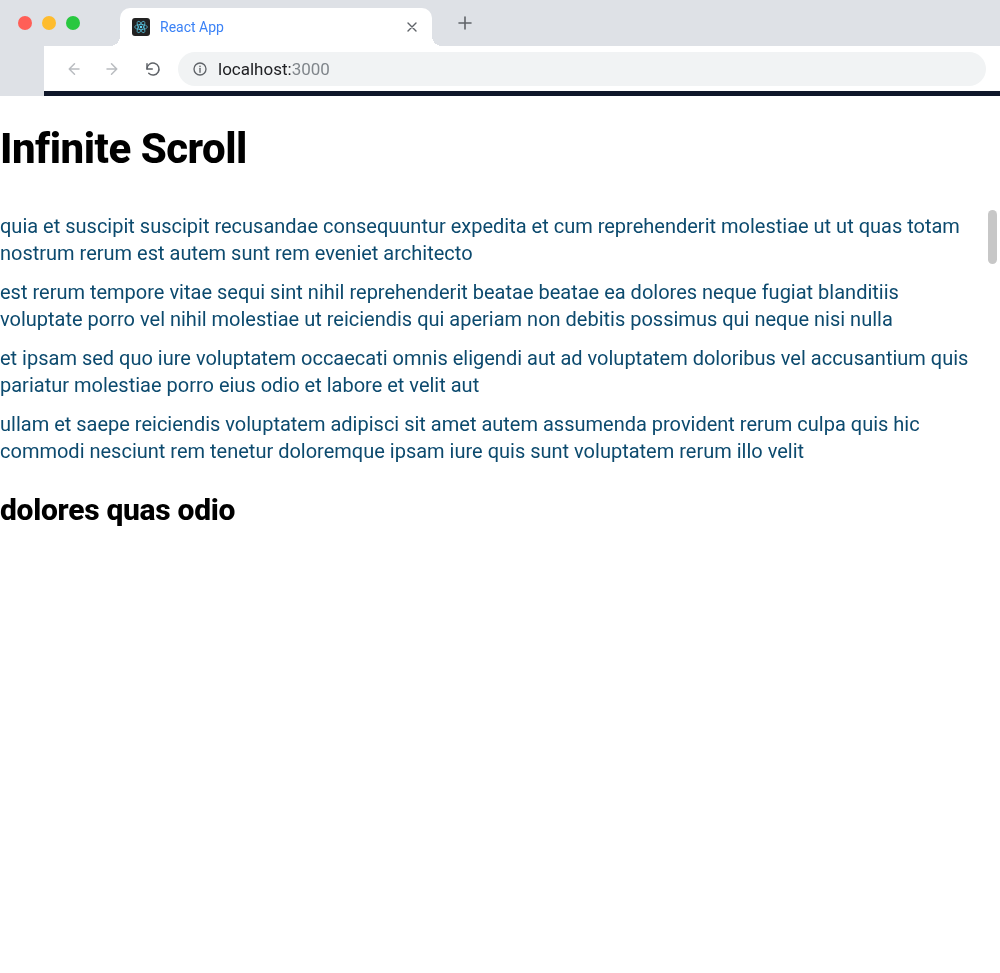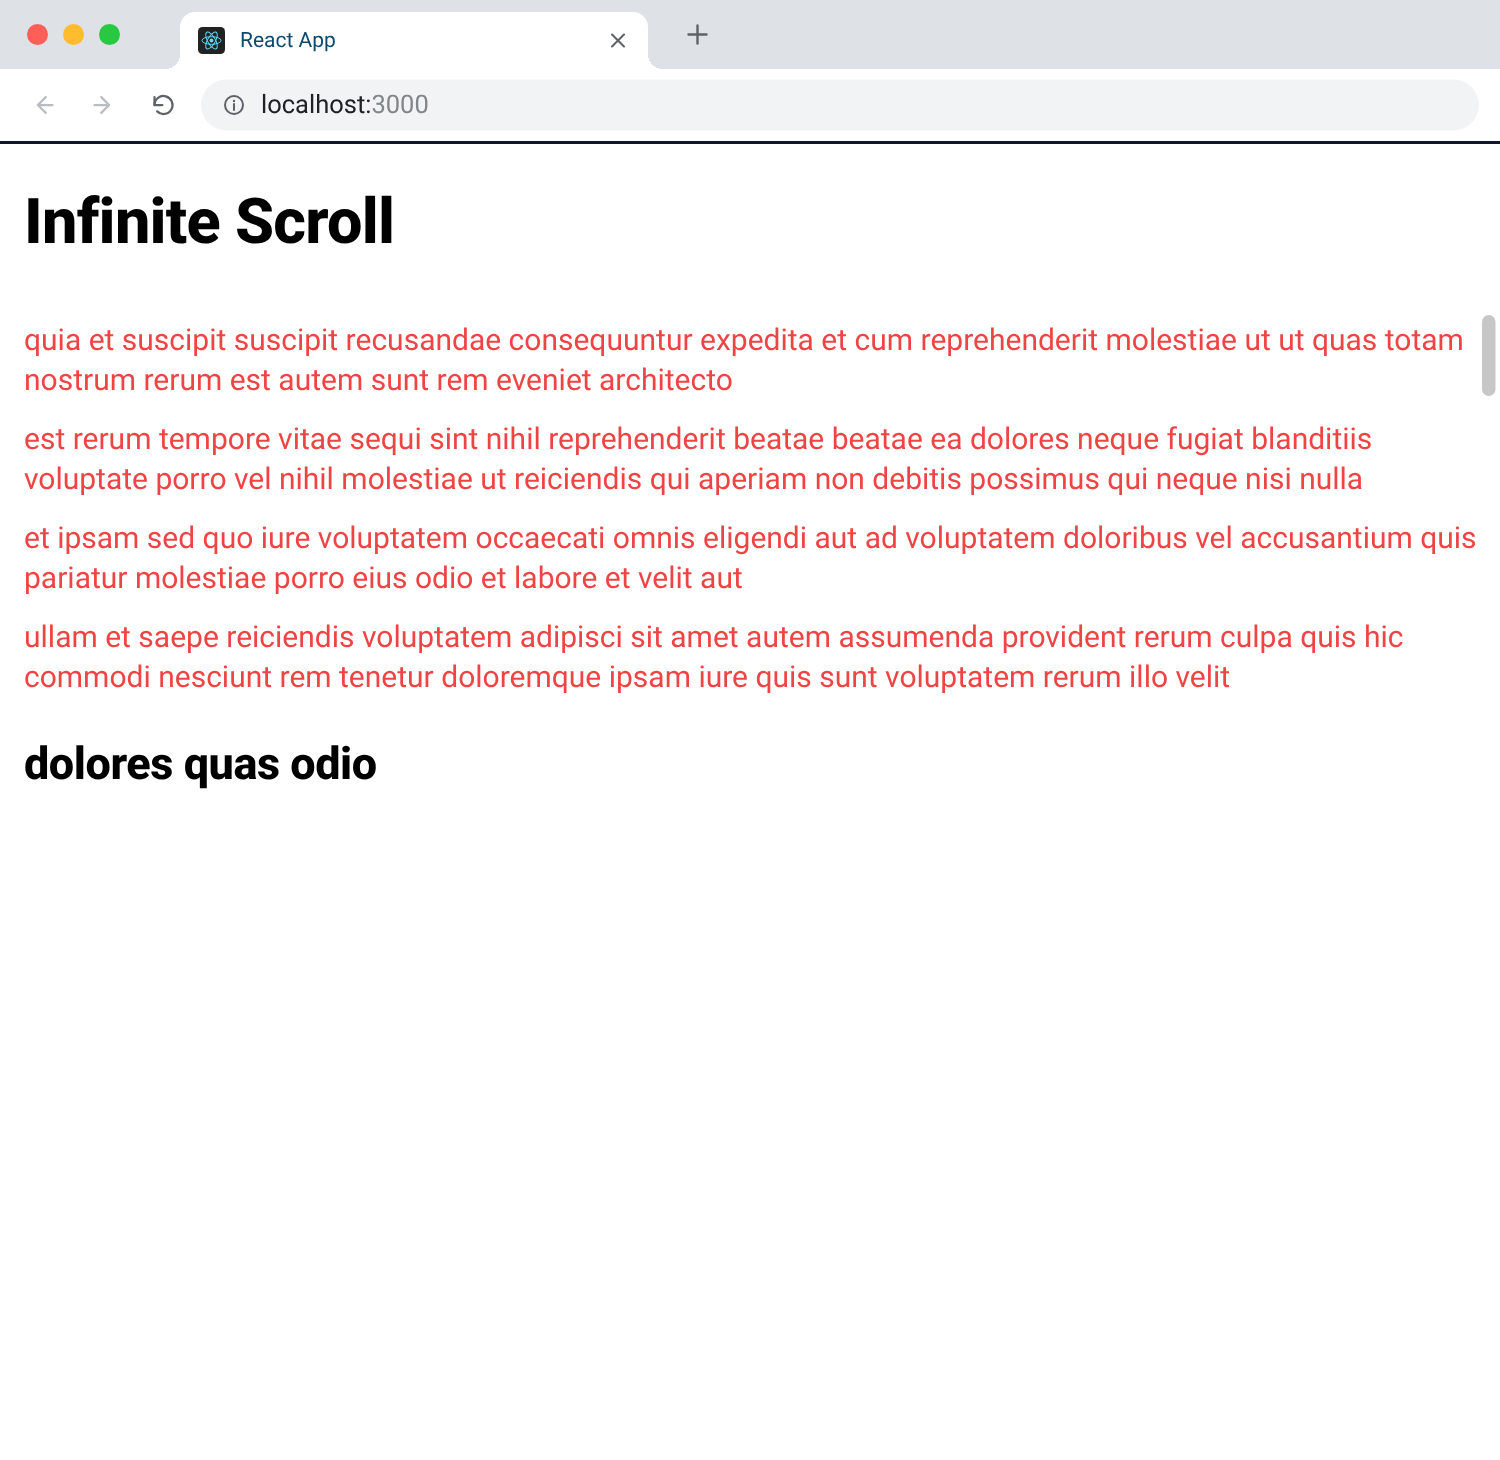--- a/index.html
+++ b/index.html
@@ -45,21 +45,21 @@
       border-top-left-radius: 10px;
       border-top-right-radius: 10px;
       height: 38px;
       width: 312px;
       display: flex;
       align-items: center;
       padding: 0 12px;
       gap: 10px;
       position: relative;
       font-size: 14px;
-      color: #0c4a6e;
+      color: #3b82f6;
     }
     .tab::before, .tab::after {
       
       content: "";
       position: absolute;
       bottom: 0;
       width: 10px; height: 10px;
     }
     .tab::before {
       left: -10px;
@@ -97,21 +97,22 @@
       align-self: center;
     }
 
     .toolbar {
       background: #fff;
       height: 50px;
       display: flex;
       align-items: center;
       padding: 0 14px;
       gap: 10px;
-      border-bottom: 2px solid #0f172a;
+      border-bottom: 5px solid #0f172a;
+      margin-left: 44px;
     }
     .nav-btn {
       width: 30px; height: 30px;
       display:inline-flex; align-items:center; justify-content:center;
       color: #5f6368;
       border-radius: 50%;
       cursor: pointer;
     }
     .nav-btn.disabled { color: #b9bcc0; cursor: default; }
 
@@ -132,38 +133,37 @@
 
     
     .viewport {
       position: relative;
       height: calc(100% - 96px);
       overflow: hidden;
       background: #fff;
     }
     .page {
       padding: 0;
-      margin-left: 16px;
     }
     .page h1 {
       font-size: 42px;
       font-weight: 800;
       margin: 28px 0 40px 0;
       letter-spacing: -0.5px;
     }
     .post h2 {
       font-size: 30px;
       font-weight: 800;
       margin: 26px 0 18px 0;
       letter-spacing: -0.3px;
       line-height: 1.25;
     }
     .post p {
       font-size: 20px;
-      color: #ef4444;
+      color: #0c4a6e;
       line-height: 1.35;
       margin: 0 0 12px 0;
       max-width: 980px;
     }
 
     
     .page-scrollbar {
       position: absolute;
       right: 3px;
       top: 114px;

